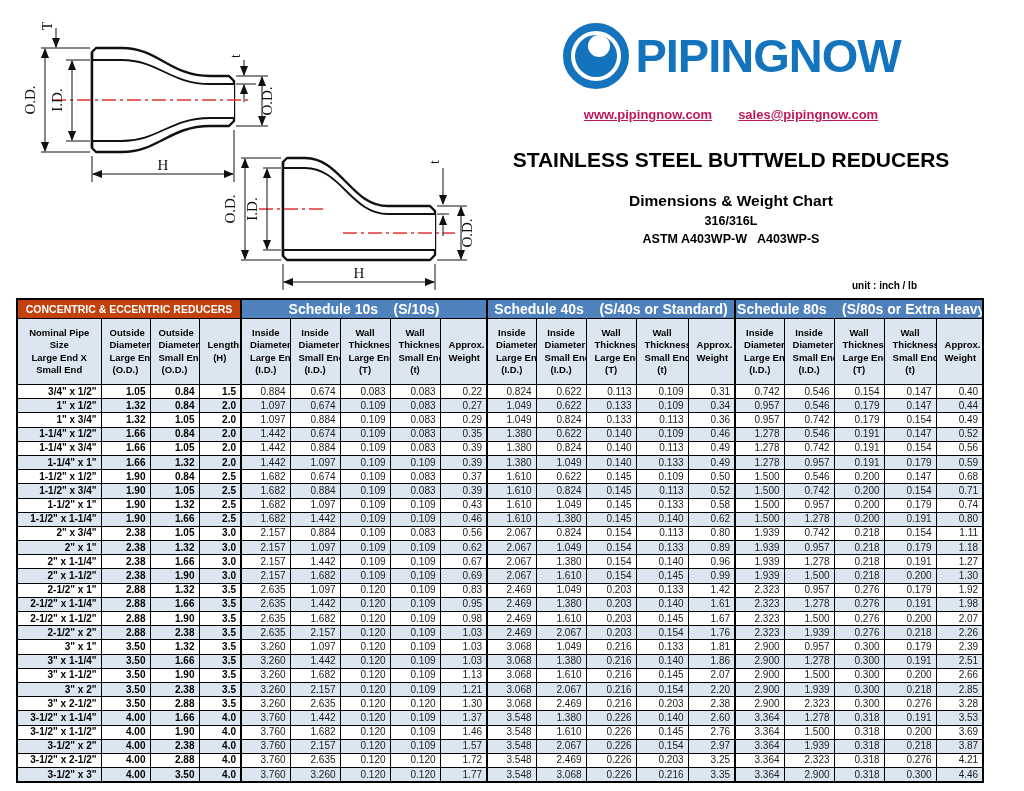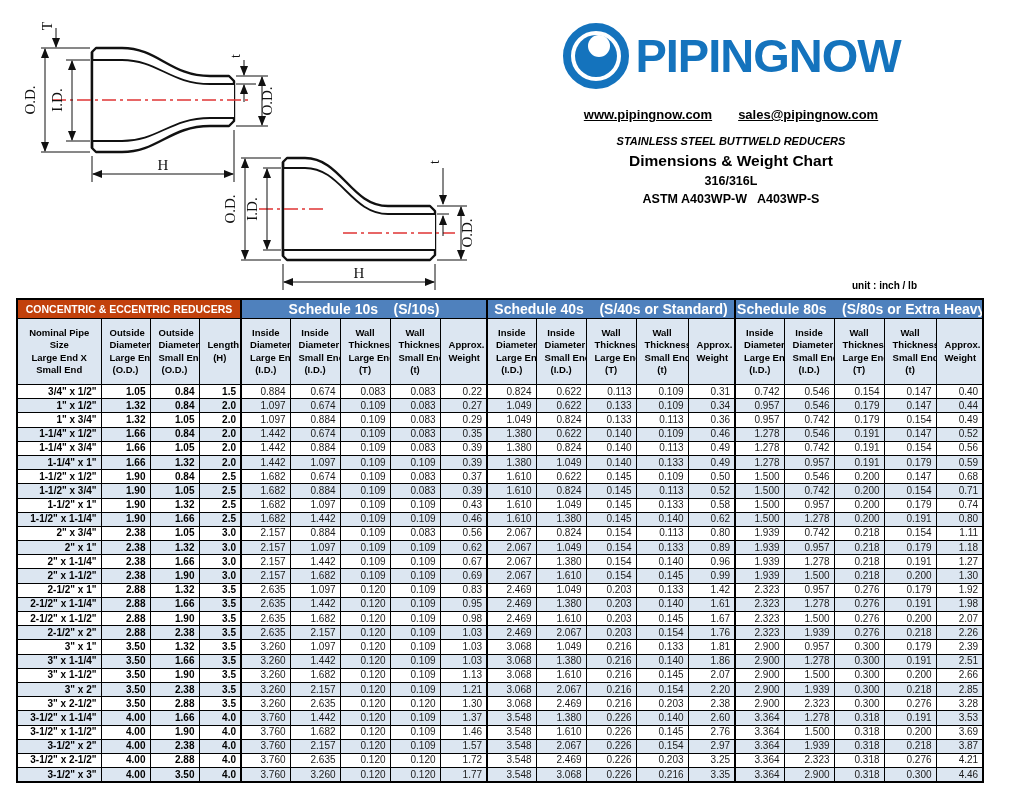--- a/index.html
+++ b/index.html
@@ -6,22 +6,22 @@
   .page{position:relative;width:1024px;height:791px;background:#fff;overflow:hidden;
         font-family:"Liberation Sans",sans-serif;color:#000;}
 
   
   .brand{position:absolute;left:438px;top:20px;width:586px;text-align:center;}
   .logo-row{display:flex;justify-content:center;align-items:center;gap:4px;text-align:center;}
   .logo-text{font-size:47px;font-weight:bold;letter-spacing:-1px;line-height:1;}
   .links{margin-top:17px;font-size:13px;font-weight:bold;}
   .links span{text-decoration:underline;cursor:pointer;}
   .links .gap{display:inline-block;width:26px;}
-  .title1{margin-top:13px;font-size:11px;font-weight:bold;font-style:italic;}
-  .title2{margin-top:5px;font-size:15.5px;font-weight:bold;}
+  .title1{margin-top:26px;font-size:21px;font-weight:bold;}
+  .title2{margin-top:20px;font-size:15.5px;font-weight:bold;}
   .grade{margin-top:4px;font-size:12.5px;font-weight:bold;}
   .astm{margin-top:4px;font-size:12.5px;font-weight:bold;white-space:pre;}
   .unit-note{position:absolute;left:852px;top:280px;font-size:10px;font-weight:bold;}
 
   
   .diag1{position:absolute;left:18px;top:16px;}
   .diag2{position:absolute;left:183px;top:146px;}
   .dim{stroke:#111;stroke-width:1;fill:none;}
   .outline{stroke:#111;stroke-width:2.4;fill:none;stroke-linejoin:round;}
   .inline{stroke:#111;stroke-width:1.8;fill:none;}
@@ -147,21 +147,21 @@
 
   <div class="brand">
     <div class="logo-row">
       <svg width="70" height="70" viewBox="0 0 70 70">
         <circle cx="35" cy="36" r="29" fill="none" stroke="#1473bd" stroke-width="8"></circle>
         <circle cx="35" cy="36" r="21" fill="#1473bd"></circle>
         <circle cx="38" cy="26" r="11" fill="#ffffff"></circle>
       </svg>
       <span class="logo-text" style="color:#1473bd;">PIPINGNOW</span>
     </div>
-    <div class="links" style="color:#000000;">
+    <div class="links" style="color:#be185d;">
       <span>www.pipingnow.com</span><span class="gap"></span><span>sales@pipingnow.com</span>
     </div>
     <div class="title1">STAINLESS STEEL BUTTWELD REDUCERS</div>
     <div class="title2">Dimensions &amp; Weight Chart</div>
     <div class="grade">316/316L</div>
     <div class="astm">ASTM A403WP-W   A403WP-S</div>
   </div>
 
   <div class="unit-note">unit : inch / lb</div>
 

